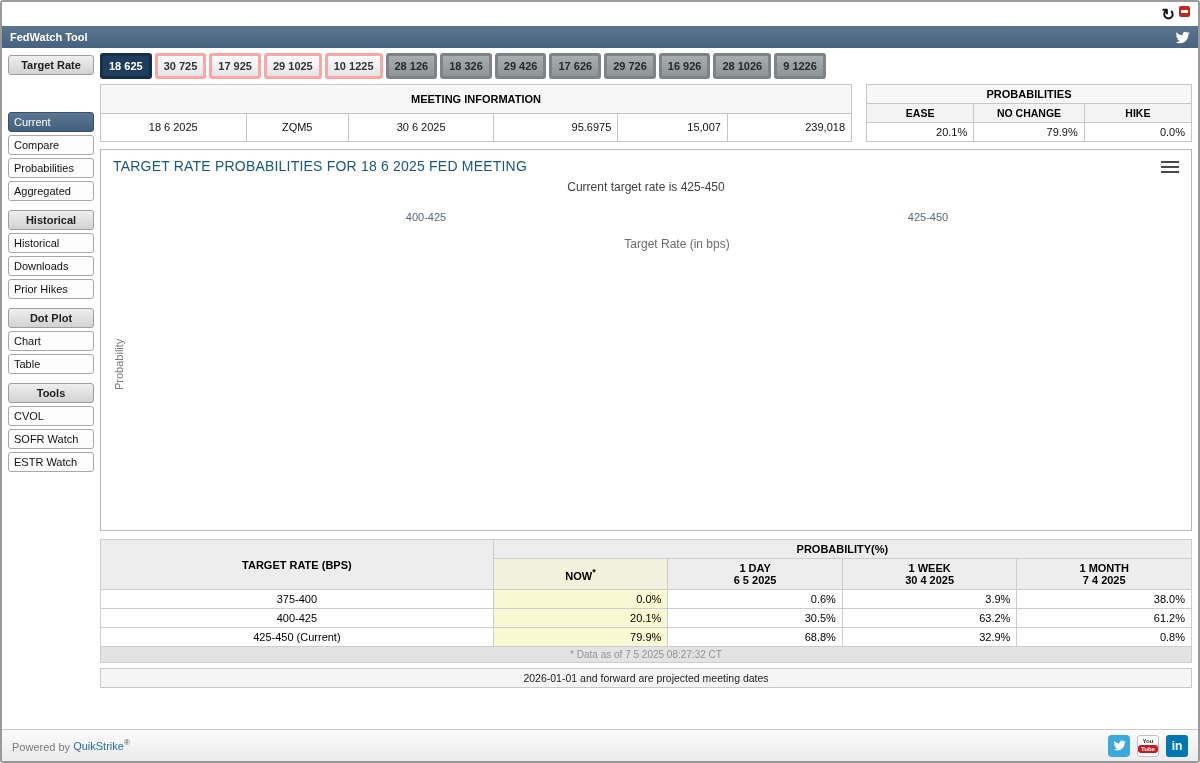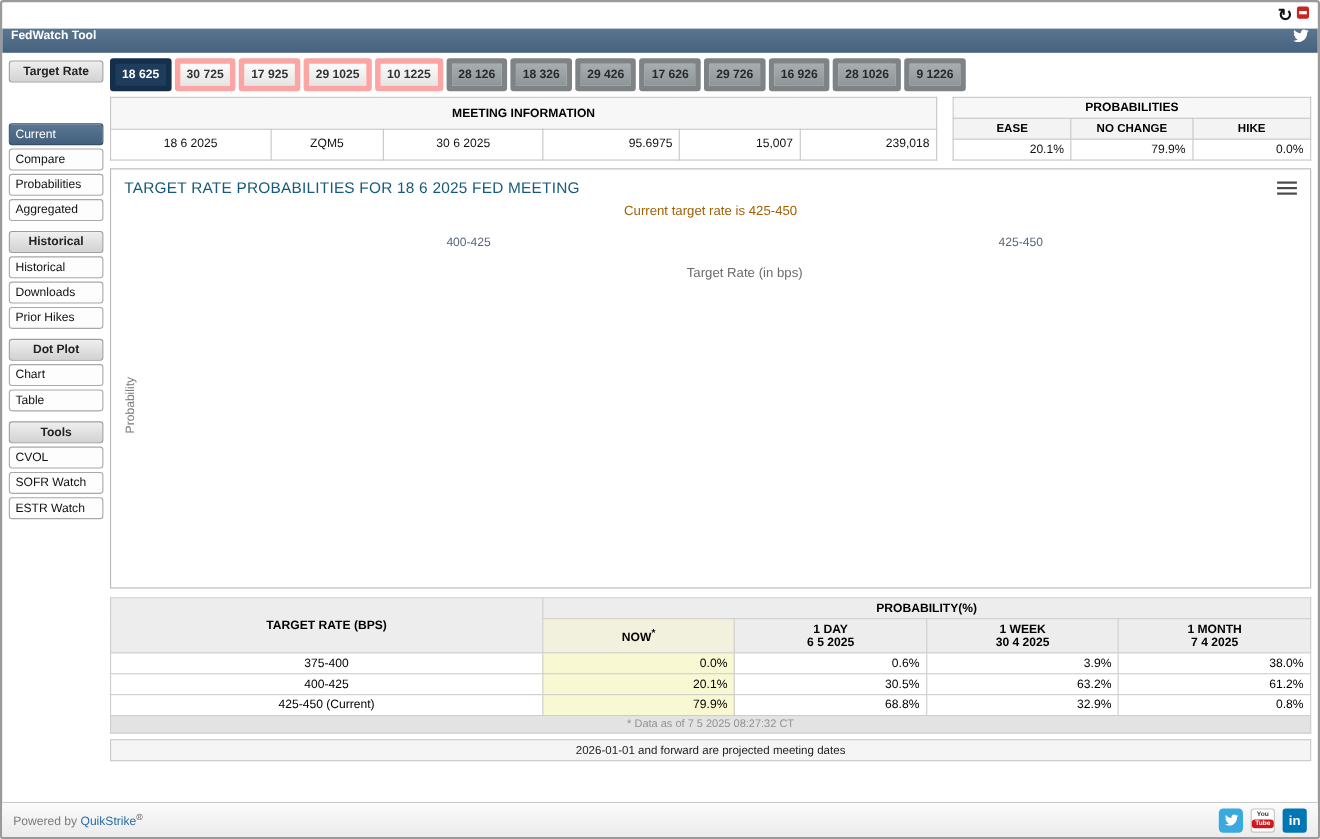--- a/index.html
+++ b/index.html
@@ -12,42 +12,42 @@
   
   .top-strip { height:24px; display:flex; justify-content:flex-end; align-items:center;
                padding:2px 8px 0 8px; gap:4px; }
   .refresh-glyph { font-size:16px; font-weight:bold; color:#111; line-height:16px; cursor:pointer; }
   .red-badge { width:11px; height:11px; background:#c8251f; border-radius:2px; margin-bottom:8px;
                display:inline-block; position:relative; cursor:pointer; }
   .red-badge::after { content:""; position:absolute; left:2px; top:4px; width:7px; height:3px; background:#fff; }
 
   
   .titlebar { height:22px; background:linear-gradient(#5a7590,#47627e); color:#fff;
-              display:flex; align-items:flex-start; justify-content:space-between; padding:0 8px; }
+              display:flex; align-items:center; justify-content:space-between; padding:0 8px; }
   .titlebar .title { font-size:11px; font-weight:bold; }
   .titlebar svg { display:block; }
 
   
   .main { flex:1; display:flex; padding:5px 6px; gap:6px; min-height:0; }
 
   
   .sidebar { width:86px; flex:none; }
   .side-header { background:linear-gradient(#efefef,#d2d2d2); border:1px solid #9e9e9e; border-radius:3px;
                  font-size:11px; font-weight:bold; color:#222; text-align:center; padding:3px 0; margin-top:9px; }
   .side-header:first-child { margin-top:2px; }
   .side-item { background:#fdfdfd; border:1px solid #a8a8a8; border-radius:3px; font-size:11px;
                color:#111; padding:3px 5px; margin-top:3px; cursor:pointer; }
   .side-item.selected { background:linear-gradient(#5b7692,#42607d); color:#fff; border-color:#37506a;margin-top:37px; }
 
   
   .content { flex:1; display:flex; flex-direction:column; min-width:0; }
 
   
   .tabs { display:flex; gap:3px; margin-bottom:5px; }
-  .tab { font-size:11px; font-weight:bold; color:#333; padding:4px 6px; border:5px solid #fca5a5;
+  .tab { font-size:11px; font-weight:bold; color:#333; padding:4px 6px; border:3px solid #fca5a5;
          border-radius:3px; background:linear-gradient(#fcfcfc,#e4e4e4); cursor:pointer; white-space:nowrap; }
   .tab.selected { background:#1e3d5c; color:#fff; border-color:#152f4a; }
   .tab.projected { background:linear-gradient(#a8adaf,#8f9597); color:#26292b; border-color:#7e8486; }
 
   
   .info-row { display:flex; gap:14px; margin-bottom:7px; }
   table.info { border-collapse:collapse; font-size:11px; }
   table.info th, table.info td { border:1px solid #c6c6c6; padding:3px 6px; }
   table.info th { background:#f3f3f3; font-weight:bold; font-size:10.5px; text-align:center; }
   table.info .tbl-title { background:#f7f7f7; font-size:11px; }
@@ -55,21 +55,21 @@
   .mi-table { flex:0 0 752px; }
   .pr-table { flex:1; }
   td.c { text-align:center; } td.r { text-align:right; }
 
   
   .chart-panel { border:1px solid #b9b9b9; margin-bottom:8px; padding:8px 12px 10px 12px; position:relative; }
   .chart-head { display:flex; justify-content:space-between; align-items:flex-start; }
   .chart-title { color:#155a7c; font-size:14px; letter-spacing:.2px; }
   .chart-menu { width:18px; padding-top:3px; cursor:pointer; }
   .chart-menu span { display:block; height:2px; background:#4a4a4a; margin-bottom:3px; }
-  .chart-subtitle { text-align:center; color:#a16207; font-size:12px; margin:4px 0 14px 0; }
+  .chart-subtitle { text-align:center; color:#404040; font-size:12px; margin:4px 0 14px 0; }
   .chart-body { display:flex; }
   .y-axis-label { writing-mode:vertical-rl; transform:rotate(180deg); color:#7a7a7a; font-size:11px;
                   text-align:center; height:312px; margin-right:4px; }
   .plot-outer { flex:1; min-width:0; padding-left:46px; }
   .plot { position:relative; height:312px; border-left:1px solid #c9c9c9; border-bottom:1px solid #c9c9c9; }
   .ytick { position:absolute; left:-48px; width:42px; text-align:right; font-size:11px; color:#555; }
   .gridline { position:absolute; top:0; bottom:0; border-left:1px dashed #d9d9d9; }
   .bar { position:absolute; bottom:0; width:100px; }
   .bar-label { position:absolute; top:-17px; width:100%; text-align:center; font-size:11px; color:#111; }
   .watermark { position:absolute; top:6px; right:14px; font-size:56px; font-weight:bold;

